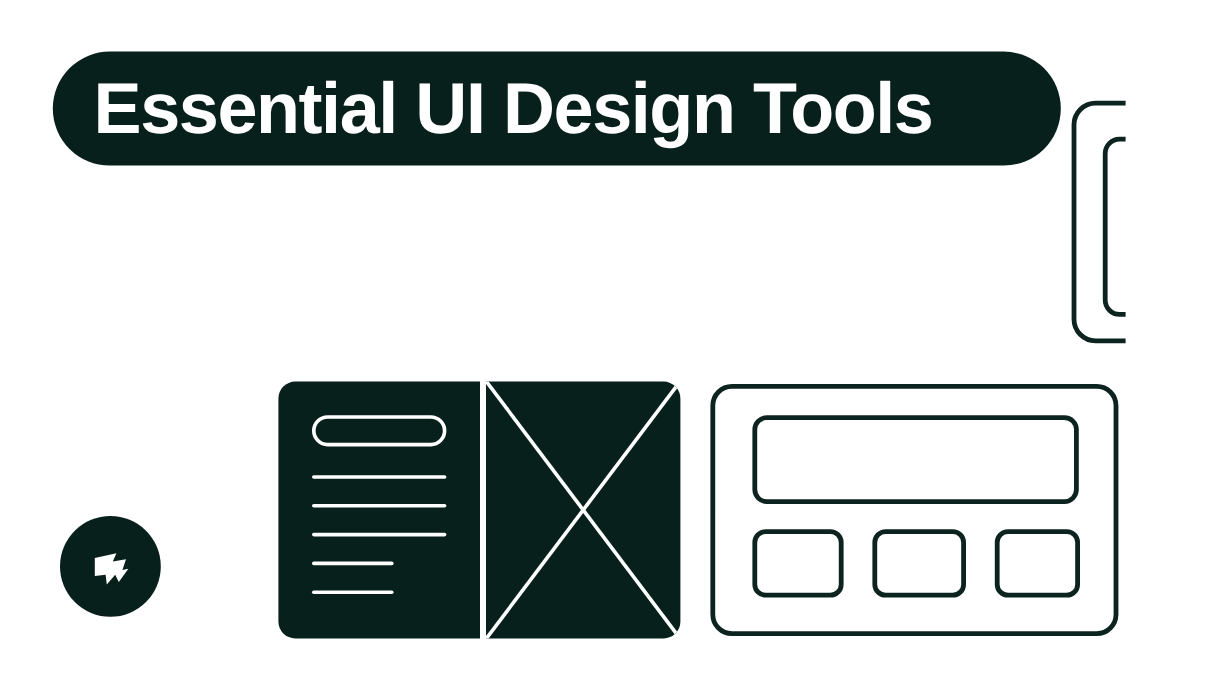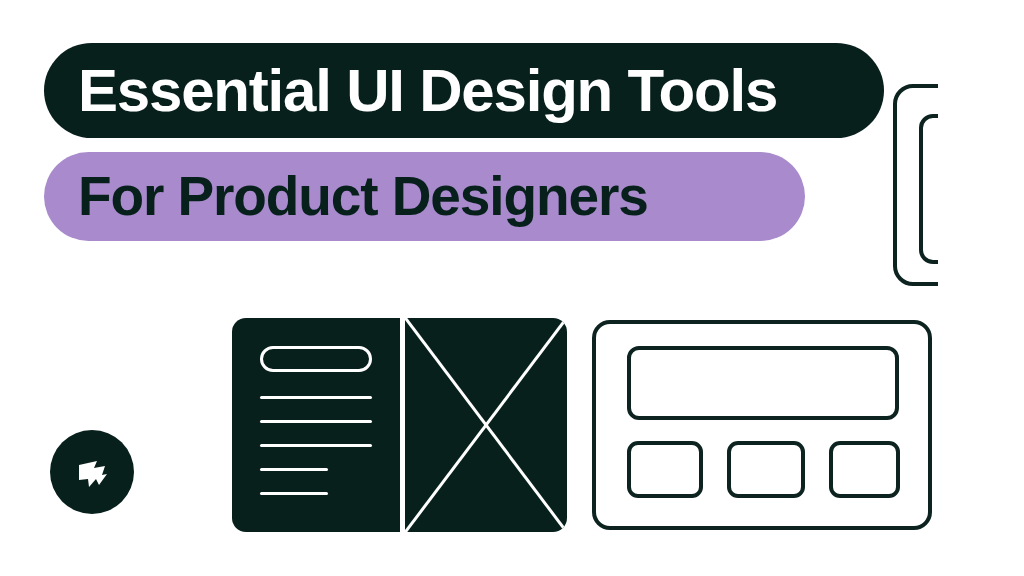--- a/index.html
+++ b/index.html
@@ -210,23 +210,20 @@
 </style>
 </head>
 <body>
 
 <div id="canvas">
 
   <div class="pill" id="title-pill">
     <span id="title-text">Essential UI Design Tools</span>
   </div>
 
-  <div class="pill" id="subtitle-pill">
-    <span id="subtitle-text">For Product Designers</span>
-  </div>
 
   <div id="brand-logo">
     <span>
       <svg width="46" height="46" viewBox="0 0 46 46" aria-hidden="true">
         <path d="M10 16 L28 12 L25 19 L36 17 L33 26 L38 25 L30 36 L27 30 L20 38 L19 30 L10 31 Z" fill="#ffffff"></path>
       </svg>
     </span>
   </div>
 
   <div class="shape" id="wire-list-card">

